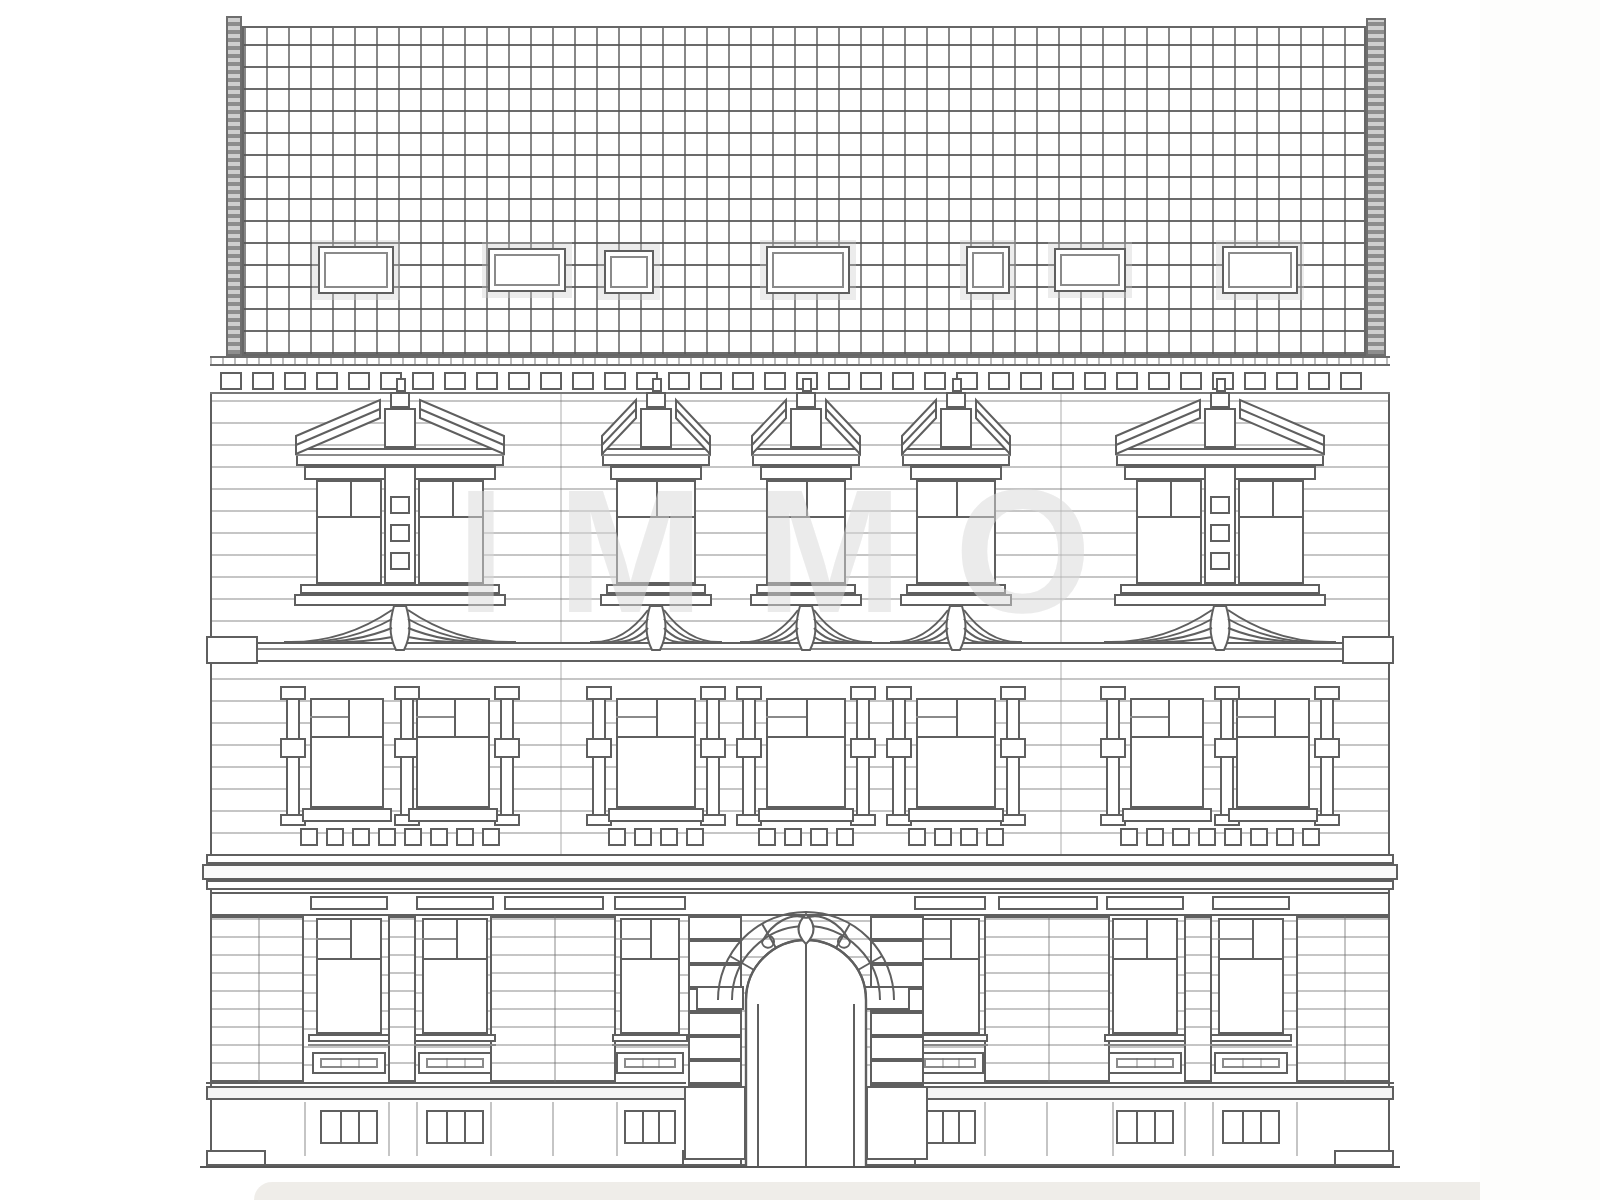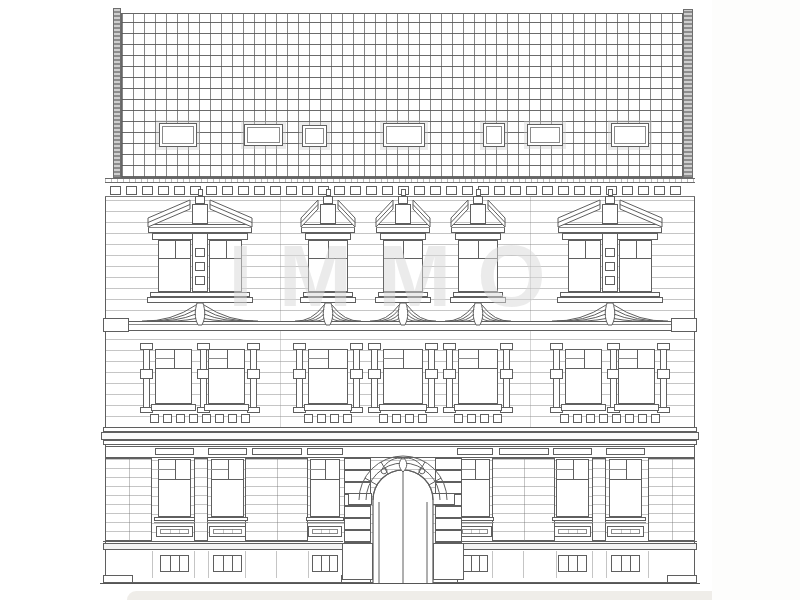--- a/index.html
+++ b/index.html
@@ -2,21 +2,21 @@
 <html><head>
 <meta charset="utf-8">
 <style>
   :root{
     --ink:#5f5f5f;
     --ink-soft:#8a8a8a;
     --band:rgba(150,150,150,.55);
     --paper:#ffffff;
   }
   html,body{margin:0;padding:0;background:#fdfdfc;font-family:"Liberation Sans",sans-serif;}
-  #stage{position:relative;width:712px;height:600px;background:var(--paper);overflow:hidden;}
+  #stage{position:relative;width:712px;height:600px;background:var(--paper);overflow:hidden;padding-left:28px;}
   .a{position:absolute;box-sizing:border-box;}
   .o{border:1px solid var(--ink);background:#fff;}           
   .ol{border:1px solid var(--ink-soft);background:#fff;}     
   .lt{border-top:1px solid var(--ink);}                      
   .lts{border-top:1px solid var(--ink-soft);}                
   .vln{width:1px;background:rgba(110,110,110,.4);}
   .wall{border-left:1px solid var(--ink);border-right:1px solid var(--ink);
         background-image:repeating-linear-gradient(0deg,transparent 0 10px,var(--band) 10px 11px);}
   .rust{background-image:repeating-linear-gradient(0deg,transparent 0 8px,var(--band) 8px 9px);}
   .grid{background-image:

